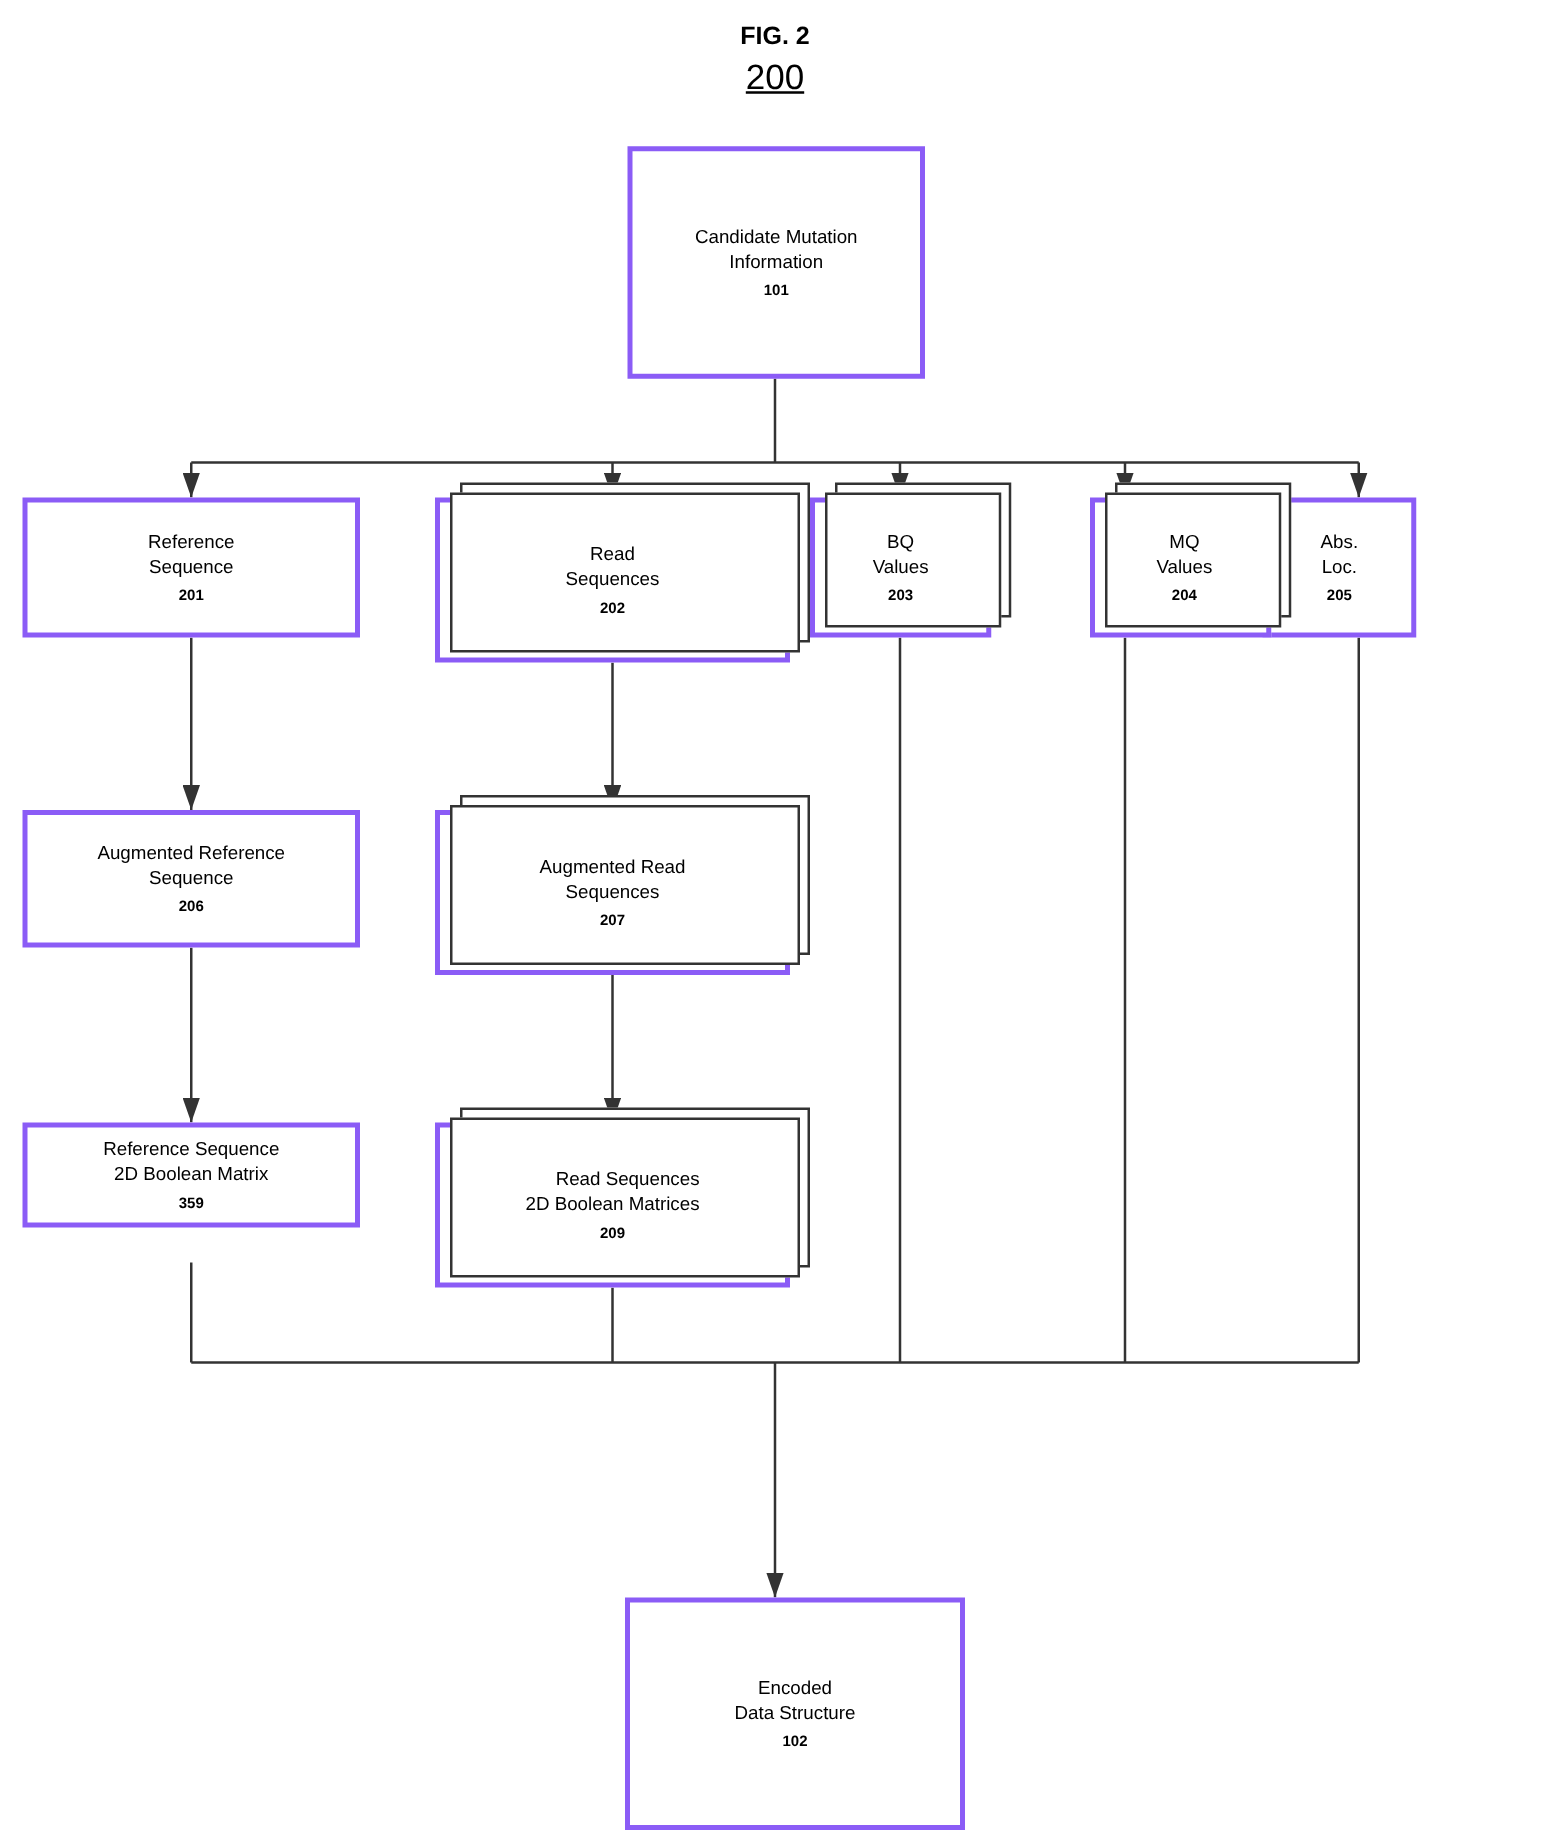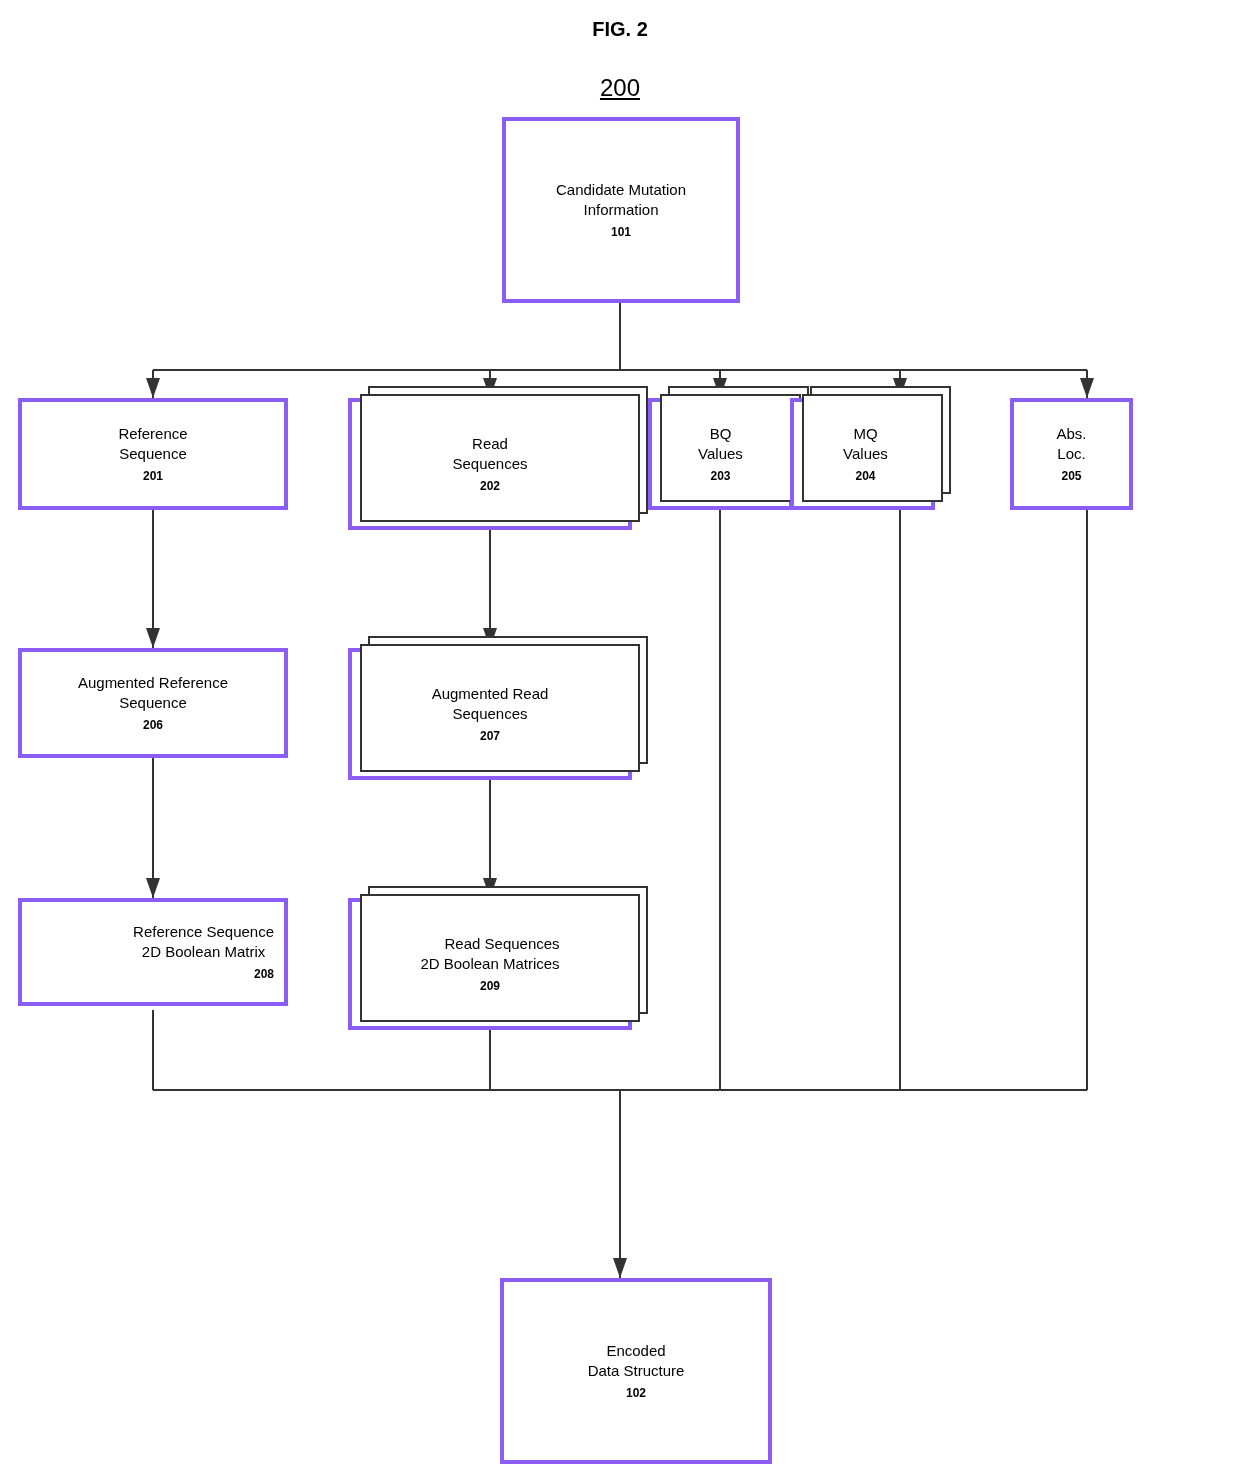--- a/index.html
+++ b/index.html
@@ -22,25 +22,25 @@
       text-align: center;
       font-size: 20px;
       font-weight: bold;
       position: absolute;
       top: 18px;
       left: 0; right: 0;
     }
 
     .fig-number {
       text-align: center;
-      font-size: 24px;
+      font-size: 28px;
       text-decoration: underline;
       position: absolute;
       top: 46px;
-      left: 0; right: 0; margin-top: 28px;
+      left: 0; right: 0;
     }
 
     .box {
       position: absolute;
       border: 4px solid #8b5cf6;
       background: #fff;
       display: flex;
       flex-direction: column;
       align-items: center;
       justify-content: center;
@@ -149,43 +149,43 @@
   <div class="box stacked" style="left:348px; top:398px; width:284px; height:132px; z-index:1;">
     <span>Read<br>Sequences</span>
     <span class="box-num">202</span>
   </div>
 
   <div class="box stacked" style="left:648px; top:398px; width:145px; height:112px; z-index:1;">
     <span>BQ<br>Values</span>
     <span class="box-num">203</span>
   </div>
 
-  <div class="box stacked" style="left:790px; top:398px; width:145px; height:112px; z-index:1;padding-left:16px;">
+  <div class="box stacked" style="left:872px; top:398px; width:145px; height:112px; z-index:1;padding-left:16px;">
     <span>MQ<br>Values</span>
     <span class="box-num">204</span>
   </div>
 
   <div class="box" style="left:1010px; top:398px; width:123px; height:112px;">
     <span>Abs.<br>Loc.</span>
     <span class="box-num">205</span>
   </div>
 
   <div class="box" style="left:18px; top:648px; width:270px; height:110px;">
     <span>Augmented Reference<br>Sequence</span>
     <span class="box-num">206</span>
   </div>
 
   <div class="box stacked" style="left:348px; top:648px; width:284px; height:132px; z-index:1;">
     <span>Augmented Read<br>Sequences</span>
     <span class="box-num">207</span>
   </div>
 
-  <div class="box" style="left:18px; top:898px; width:270px; height:108px;align-items:flex-end;">
+  <div class="box" style="left:18px; top:898px; width:270px; height:84px;">
     <span>Reference Sequence<br>2D Boolean Matrix</span>
-    <span class="box-num">208</span>
+    <span class="box-num">359</span>
   </div>
 
   <div class="box stacked" style="left:348px; top:898px; width:284px; height:132px; z-index:1;text-align:right;">
     <span>Read Sequences<br>2D Boolean Matrices</span>
     <span class="box-num">209</span>
   </div>
 
   <div class="box" style="left:500px; top:1278px; width:272px; height:186px;">
     <span>Encoded<br>Data Structure</span>
     <span class="box-num">102</span>

